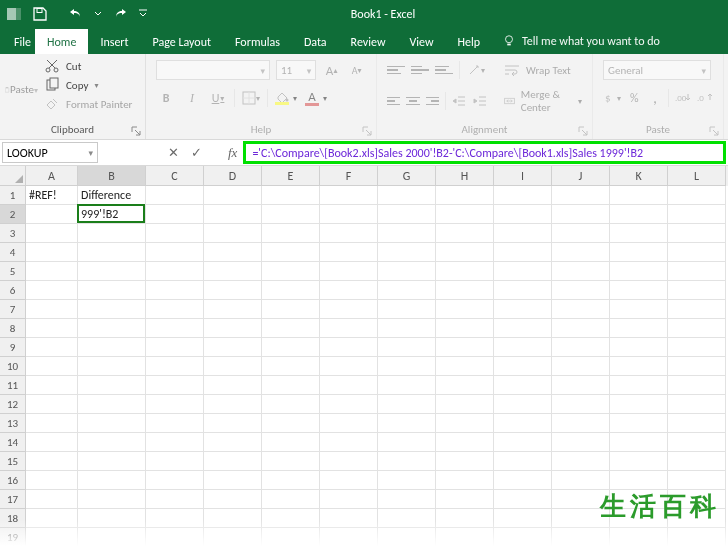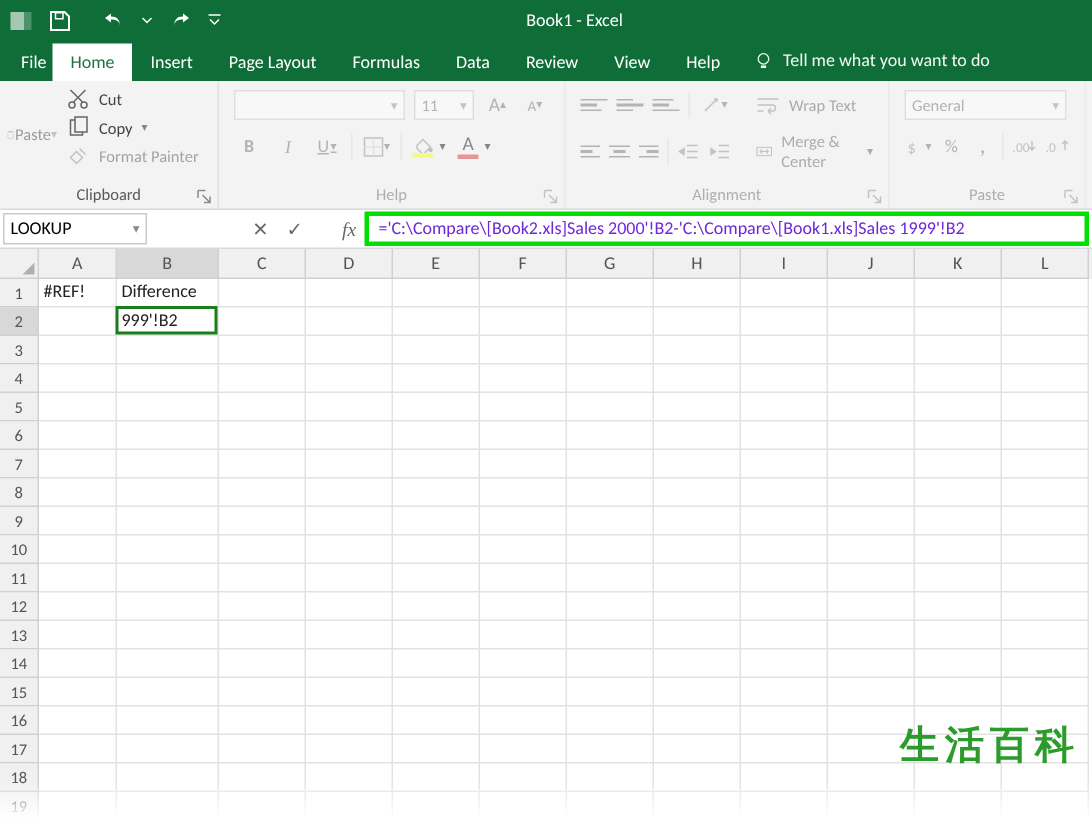--- a/index.html
+++ b/index.html
@@ -73,21 +73,21 @@
   .colhdr .ch.sel { background:#d8d8d8;}
   
   .grid { position:relative; }
   .gridrow { display:flex; height:19px;}
   .rh { width:26px; border-right:1px solid #d0d0d0; border-bottom:1px solid #d0d0d0; background:#f0f0f0; font-size:11px; color:#555; display:flex; align-items:center; justify-content:center;}
   .rh.sel { background:#d8d8d8;}
   .cell { border-right:1px solid #e2e2e2; border-bottom:1px solid #e2e2e2; font-size:12px; color:#222; display:flex; align-items:center; padding:0 3px; overflow:hidden; white-space:nowrap;}
   .w-A{width:52px;} .w-B{width:68px;} .w-C{width:58px;} .w-D{width:58px;} .w-E{width:58px;} .w-F{width:58px;} .w-G{width:58px;} .w-H{width:58px;} .w-I{width:58px;} .w-J{width:58px;} .w-K{width:58px;} .w-L{width:58px;}
   .active-cell-border { position:absolute; border:2px solid #1a7e1a; pointer-events:none;}
   
-  .wm { position:absolute; right:8px; bottom:32px; text-align:center; color:#2b9b2b; font-family: SimHei, "Microsoft YaHei", sans-serif; }
+  .wm { position:absolute; right:8px; bottom:22px; text-align:center; color:#2b9b2b; font-family: SimHei, "Microsoft YaHei", sans-serif; }
   .wm .cn { font-size:26px; font-weight:bold; letter-spacing:4px;}
   .wm .en { font-size:12px; color:#3aa33a; letter-spacing:1px;}
   .fade-edge { position:absolute; left:0; right:0; bottom:0; height:26px; background:linear-gradient(#fff0,#fff);}
 </style>
 </head>
 <body>
 
 <div class="titlebar">
   <div class="qat">
     <span class="qicon">

